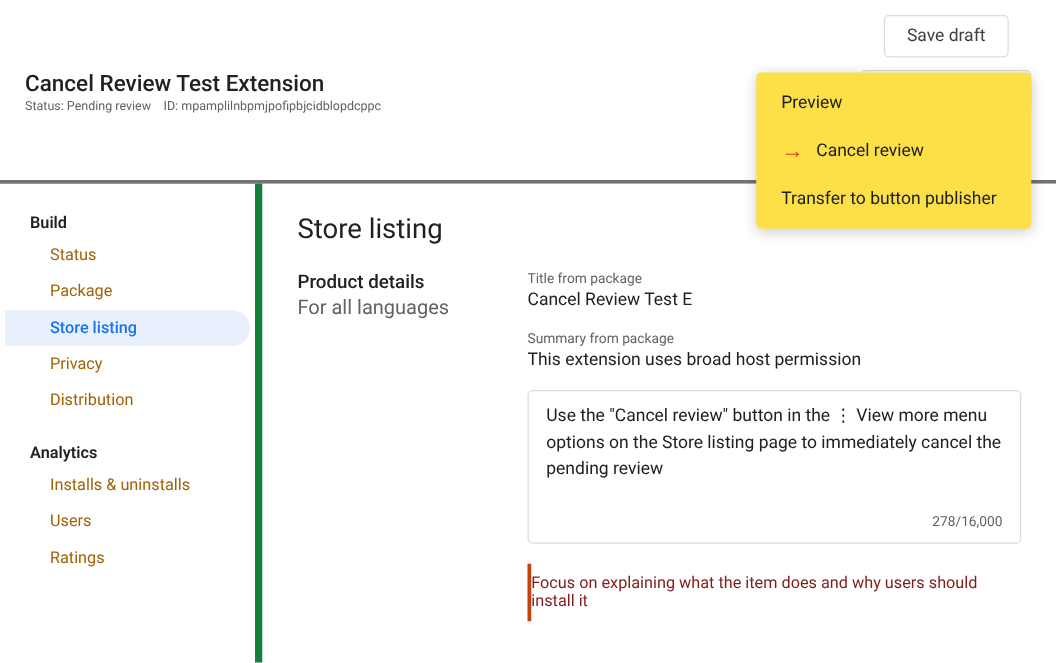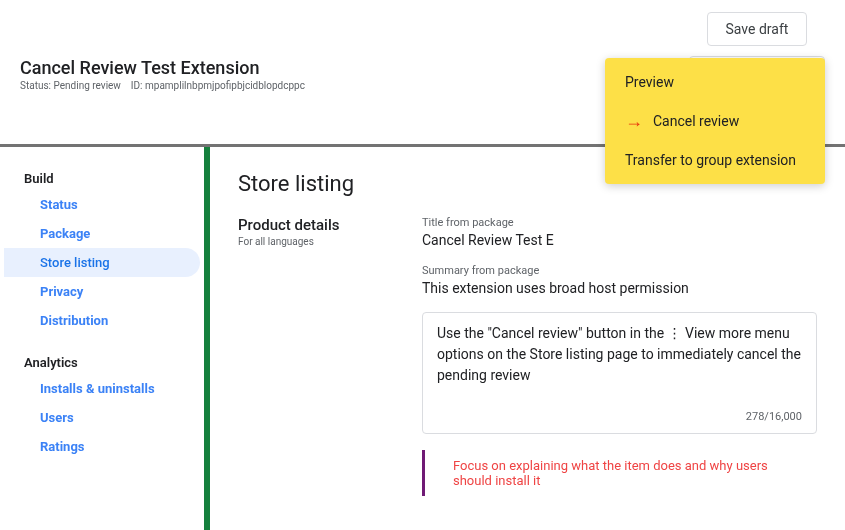--- a/index.html
+++ b/index.html
@@ -109,23 +109,22 @@
     }
     .sidebar-section-label {
       font-size: 13px;
       font-weight: 600;
       color: #202124;
       padding: 8px 20px 4px 20px;
     }
     .sidebar-item {
       padding: 7px 20px 7px 36px;
       font-size: 13px;
-      color: #3b82f6;
+      color: #a16207;
       cursor: pointer;
-      font-weight: bold;
     }
     .sidebar-item.active {
       color: #1a73e8;
       font-weight: 500;
       background: #e8f0fe;
       border-radius: 0 20px 20px 0;
     }
 
     
     .main {
@@ -141,21 +140,21 @@
       margin-bottom: 20px;
     }
 
     .section-heading {
       font-size: 15px;
       font-weight: 500;
       color: #202124;
       margin-bottom: 2px;
     }
     .section-sub {
-      font-size: 10px;
+      font-size: 16px;
       color: #5f6368;
       margin-bottom: 16px;
     }
 
     .field-block {
       margin-bottom: 16px;
     }
     .field-label {
       font-size: 11px;
       color: #5f6368;
@@ -191,24 +190,24 @@
       margin-bottom: 4px;
     }
     .char-count {
       text-align: right;
       font-size: 11px;
       color: #5f6368;
       margin-top: 4px;
     }
 
     .focus-hint {
-      border-left: 3px solid #701a75;
-      padding: 8px 28px;
+      border-left: 3px solid #c2410c;
+      padding: 8px 0;
       font-size: 13px;
-      color: #ef4444;
+      color: #7f1d1d;
       margin-top: 12px;
     }
 
     .content-row {
       display: flex;
       gap: 24px;
     }
     .content-left {
       min-width: 160px;
     }
@@ -237,21 +236,21 @@
 
     <div class="dropdown-menu">
       <div class="dropdown-item">
         <span>Preview</span>
       </div>
       <div class="dropdown-item highlighted">
         <span class="arrow-icon">→</span>
         <span>Cancel review</span>
       </div>
       <div class="dropdown-item">
-        <span>Transfer to group extension</span>
+        <span>Transfer to button publisher</span>
       </div>
     </div>
   </div>
 </div>
 
 <div class="layout">
 
   <div class="sidebar">
     <div class="sidebar-section-label">Build</div>
     <div class="sidebar-item">

